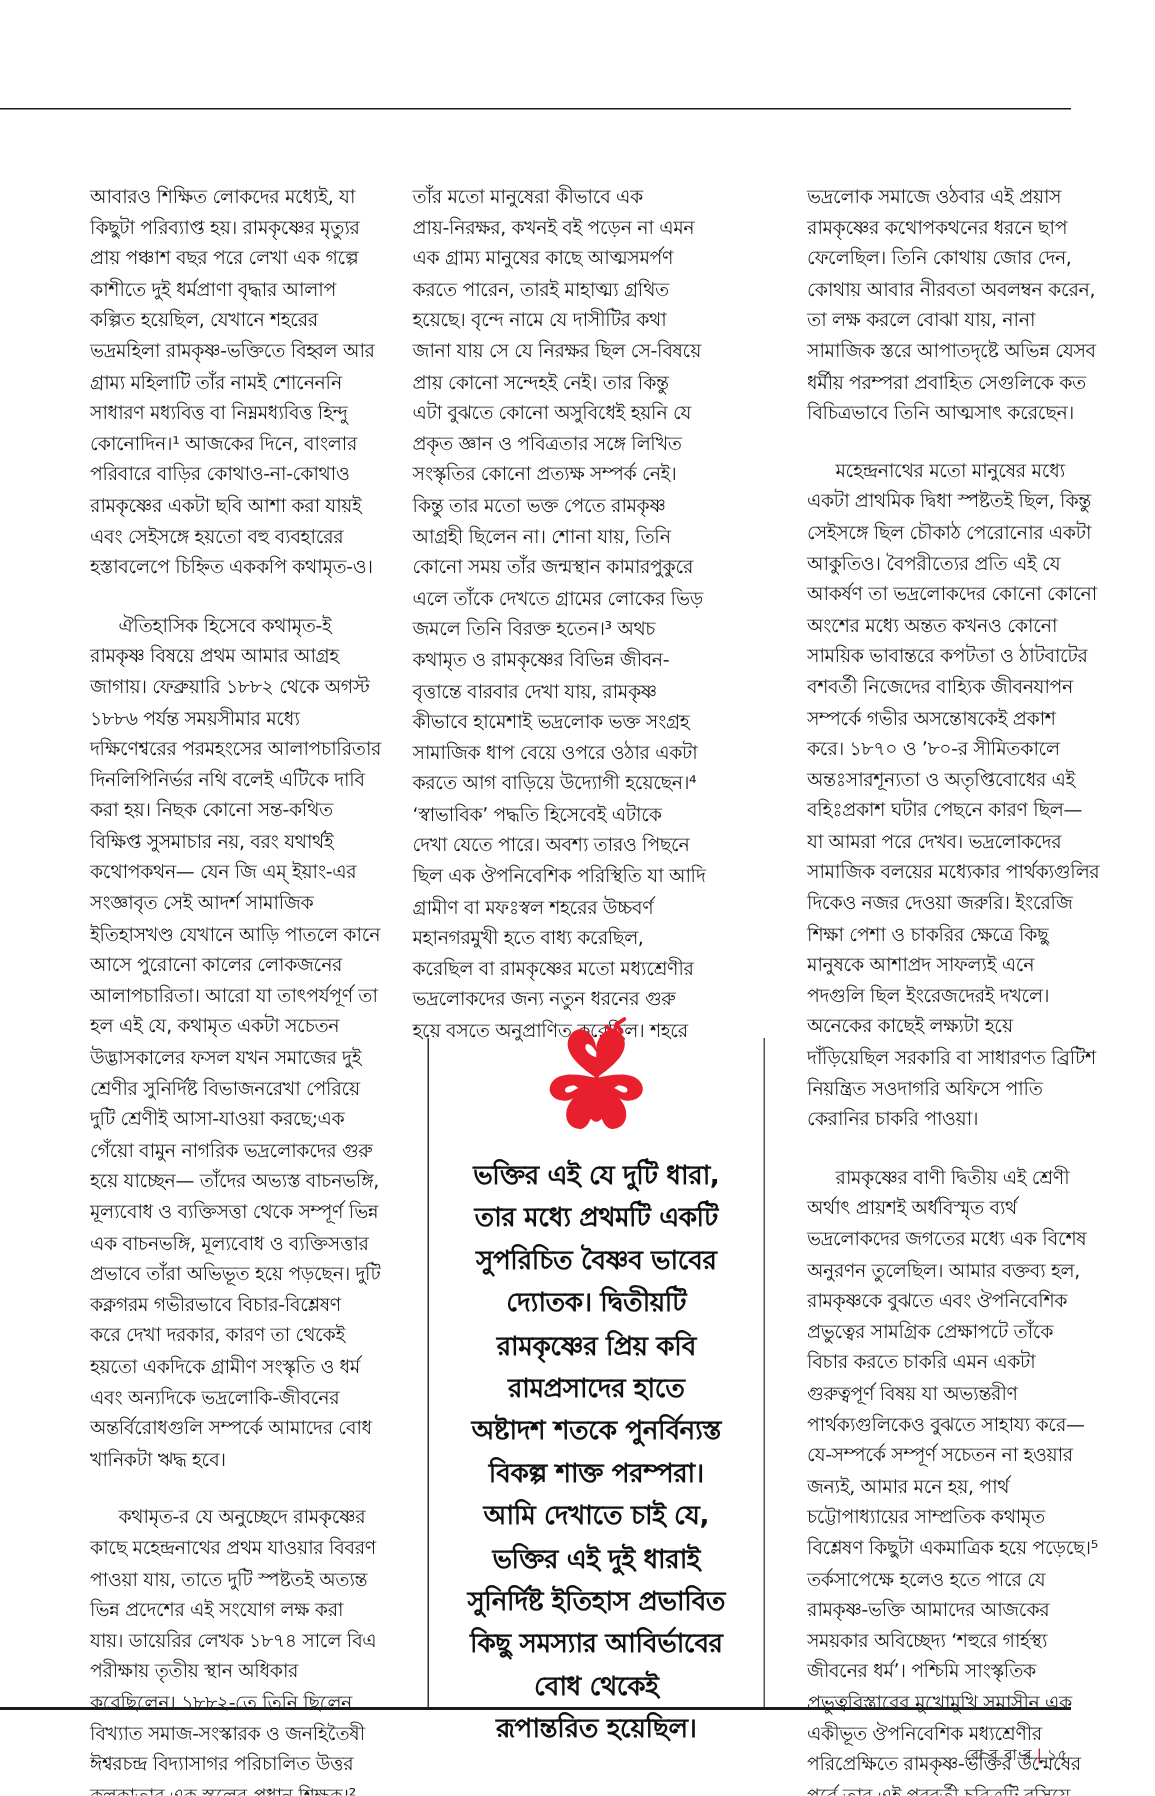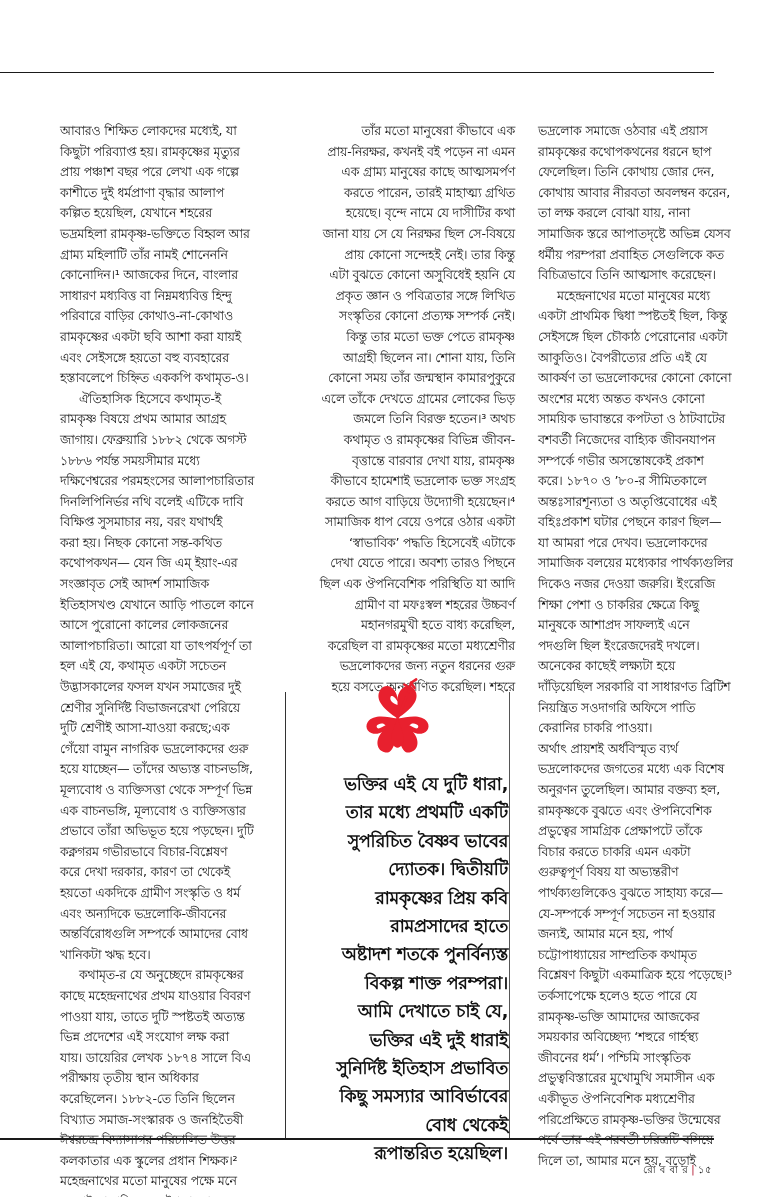--- a/index.html
+++ b/index.html
@@ -8,32 +8,32 @@
     font-family: "DejaVu Sans", sans-serif; color: #1a1a1a;
   }
   .rule-top { position: absolute; left: 0; top: 72px; width: 714px; height: 1px; background: #1a1a1a; }
   .rule-bottom { position: absolute; left: 0; top: 1138px; width: 714px; height: 1.5px; background: #1a1a1a; }
 
   .col {
     position: absolute; top: 124px; font-size: 12.6px; line-height: 20.6px;
     white-space: nowrap; letter-spacing: -0.25px;
   }
   .col .line { display: block; height: 20.6px; }
-  .col .line.indent { padding-left: 19px; }
+  .col .line.indent { padding-left: 19px; margin-top: 18px; }
   #col1 { left: 60px; width: 200px; top: 121px; }
-  #col2 { left: 290px; width: 225px; top: 121px; text-align: right; }
+  #col2 { left: 275px; width: 225px; top: 121px; }
   #col3 { left: 538px; width: 190px; top: 121px; }
 
   .pull-box {
     position: absolute; left: 285px; top: 692px; width: 225px; height: 446px;
     border-left: 1.5px solid #333; border-right: 1.5px solid #555; box-sizing: border-box;
   }
   .flower { position: absolute; left: 355px; top: 676px; width: 85px; height: 85px; }
   .pull-quote {
-    position: absolute; left: 287px; top: 770px; width: 221px; text-align: right;
+    position: absolute; left: 287px; top: 770px; width: 221px; text-align: center;
     font-size: 17.5px; line-height: 28.4px; font-weight: bold; color: #111;
     letter-spacing: -0.3px; white-space: nowrap;
   }
   .pull-quote .line { display: block; }
 
   .folio {
     position: absolute; right: 58px; top: 1162px; font-size: 10px; color: #222;
     letter-spacing: 0.5px;
   }
   .folio .sep { color: #b0102a; margin: 0 3px; }
@@ -44,34 +44,34 @@
 <div class="rule-top"></div>
 
 <div class="col" id="col1">
     <span class="line">আবারও শিক্ষিত লোকদের মধ্যেই, যা</span>
     <span class="line">কিছুটা পরিব্যাপ্ত হয়। রামকৃষ্ণের মৃত্যুর</span>
     <span class="line">প্রায় পঞ্চাশ বছর পরে লেখা এক গল্পে</span>
     <span class="line">কাশীতে দুই ধর্মপ্রাণা বৃদ্ধার আলাপ</span>
     <span class="line">কল্পিত হয়েছিল, যেখানে শহরের</span>
     <span class="line">ভদ্রমহিলা রামকৃষ্ণ-ভক্তিতে বিহ্বল আর</span>
     <span class="line">গ্রাম্য মহিলাটি তাঁর নামই শোনেননি</span>
+    <span class="line">সাধারণ মধ্যবিত্ত বা নিম্নমধ্যবিত্ত হিন্দু</span>
     <span class="line">কোনোদিন।¹ আজকের দিনে, বাংলার</span>
-    <span class="line">সাধারণ মধ্যবিত্ত বা নিম্নমধ্যবিত্ত হিন্দু</span>
     <span class="line">পরিবারে বাড়ির কোথাও-না-কোথাও</span>
     <span class="line">রামকৃষ্ণের একটা ছবি আশা করা যায়ই</span>
     <span class="line">এবং সেইসঙ্গে হয়তো বহু ব্যবহারের</span>
     <span class="line">হস্তাবলেপে চিহ্নিত এককপি কথামৃত-ও।</span>
     <span class="line indent">ঐতিহাসিক হিসেবে কথামৃত-ই</span>
     <span class="line">রামকৃষ্ণ বিষয়ে প্রথম আমার আগ্রহ</span>
     <span class="line">জাগায়। ফেব্রুয়ারি ১৮৮২ থেকে অগস্ট</span>
     <span class="line">১৮৮৬ পর্যন্ত সময়সীমার মধ্যে</span>
     <span class="line">দক্ষিণেশ্বরের পরমহংসের আলাপচারিতার</span>
     <span class="line">দিনলিপিনির্ভর নথি বলেই এটিকে দাবি</span>
+    <span class="line">করা হয়। নিছক কোনো সন্ত-কথিত</span>
     <span class="line">বিক্ষিপ্ত সুসমাচার নয়, বরং যথার্থই</span>
-    <span class="line">করা হয়। নিছক কোনো সন্ত-কথিত</span>
     <span class="line">কথোপকথন— যেন জি এম্ ইয়াং-এর</span>
     <span class="line">সংজ্ঞাবৃত সেই আদর্শ সামাজিক</span>
     <span class="line">ইতিহাসখণ্ড যেখানে আড়ি পাতলে কানে</span>
     <span class="line">আসে পুরোনো কালের লোকজনের</span>
     <span class="line">আলাপচারিতা। আরো যা তাৎপর্যপূর্ণ তা</span>
     <span class="line">হল এই যে, কথামৃত একটা সচেতন</span>
     <span class="line">উদ্ভাসকালের ফসল যখন সমাজের দুই</span>
     <span class="line">শ্রেণীর সুনির্দিষ্ট বিভাজনরেখা পেরিয়ে</span>
     <span class="line">দুটি শ্রেণীই আসা-যাওয়া করছে;এক</span>
     <span class="line">গেঁয়ো বামুন নাগরিক ভদ্রলোকদের গুরু</span>
@@ -110,22 +110,22 @@
     <span class="line">প্রকৃত জ্ঞান ও পবিত্রতার সঙ্গে লিখিত</span>
     <span class="line">সংস্কৃতির কোনো প্রত্যক্ষ সম্পর্ক নেই।</span>
     <span class="line">কিন্তু তার মতো ভক্ত পেতে রামকৃষ্ণ</span>
     <span class="line">আগ্রহী ছিলেন না। শোনা যায়, তিনি</span>
     <span class="line">কোনো সময় তাঁর জন্মস্থান কামারপুকুরে</span>
     <span class="line">এলে তাঁকে দেখতে গ্রামের লোকের ভিড়</span>
     <span class="line">জমলে তিনি বিরক্ত হতেন।³ অথচ</span>
     <span class="line">কথামৃত ও রামকৃষ্ণের বিভিন্ন জীবন-</span>
     <span class="line">বৃত্তান্তে বারবার দেখা যায়, রামকৃষ্ণ</span>
     <span class="line">কীভাবে হামেশাই ভদ্রলোক ভক্ত সংগ্রহ</span>
+    <span class="line">সামাজিক ধাপ বেয়ে ওপরে ওঠার একটা</span>
     <span class="line">করতে আগ বাড়িয়ে উদ্যোগী হয়েছেন।⁴</span>
-    <span class="line">সামাজিক ধাপ বেয়ে ওপরে ওঠার একটা</span>
     <span class="line">‘স্বাভাবিক’ পদ্ধতি হিসেবেই এটাকে</span>
     <span class="line">দেখা যেতে পারে। অবশ্য তারও পিছনে</span>
     <span class="line">ছিল এক ঔপনিবেশিক পরিস্থিতি যা আদি</span>
     <span class="line">গ্রামীণ বা মফঃস্বল শহরের উচ্চবর্ণ</span>
     <span class="line">মহানগরমুখী হতে বাধ্য করেছিল,</span>
     <span class="line">করেছিল বা রামকৃষ্ণের মতো মধ্যশ্রেণীর</span>
     <span class="line">ভদ্রলোকদের জন্য নতুন ধরনের গুরু</span>
     <span class="line">হয়ে বসতে অনুপ্রাণিত করেছিল। শহরে</span>
   </div>
 <div class="col" id="col3">
@@ -152,20 +152,21 @@
     <span class="line">যা আমরা পরে দেখব। ভদ্রলোকদের</span>
     <span class="line">সামাজিক বলয়ের মধ্যেকার পার্থক্যগুলির</span>
     <span class="line">দিকেও নজর দেওয়া জরুরি। ইংরেজি</span>
     <span class="line">শিক্ষা পেশা ও চাকরির ক্ষেত্রে কিছু</span>
     <span class="line">মানুষকে আশাপ্রদ সাফল্যই এনে</span>
     <span class="line">পদগুলি ছিল ইংরেজদেরই দখলে।</span>
     <span class="line">অনেকের কাছেই লক্ষ্যটা হয়ে</span>
     <span class="line">দাঁড়িয়েছিল সরকারি বা সাধারণত ব্রিটিশ</span>
     <span class="line">নিয়ন্ত্রিত সওদাগরি অফিসে পাতি</span>
     <span class="line">কেরানির চাকরি পাওয়া।</span>
+    <span class="line indent">রামকৃষ্ণের বাণী দ্বিতীয় এই শ্রেণী</span>
     <span class="line">অর্থাৎ প্রায়শই অর্ধবিস্মৃত ব্যর্থ</span>
     <span class="line">ভদ্রলোকদের জগতের মধ্যে এক বিশেষ</span>
     <span class="line">অনুরণন তুলেছিল। আমার বক্তব্য হল,</span>
     <span class="line">রামকৃষ্ণকে বুঝতে এবং ঔপনিবেশিক</span>
     <span class="line">প্রভুত্বের সামগ্রিক প্রেক্ষাপটে তাঁকে</span>
     <span class="line">বিচার করতে চাকরি এমন একটা</span>
     <span class="line">গুরুত্বপূর্ণ বিষয় যা অভ্যন্তরীণ</span>
     <span class="line">পার্থক্যগুলিকেও বুঝতে সাহায্য করে—</span>
     <span class="line">যে-সম্পর্কে সম্পূর্ণ সচেতন না হওয়ার</span>
     <span class="line">জন্যই, আমার মনে হয়, পার্থ</span>

